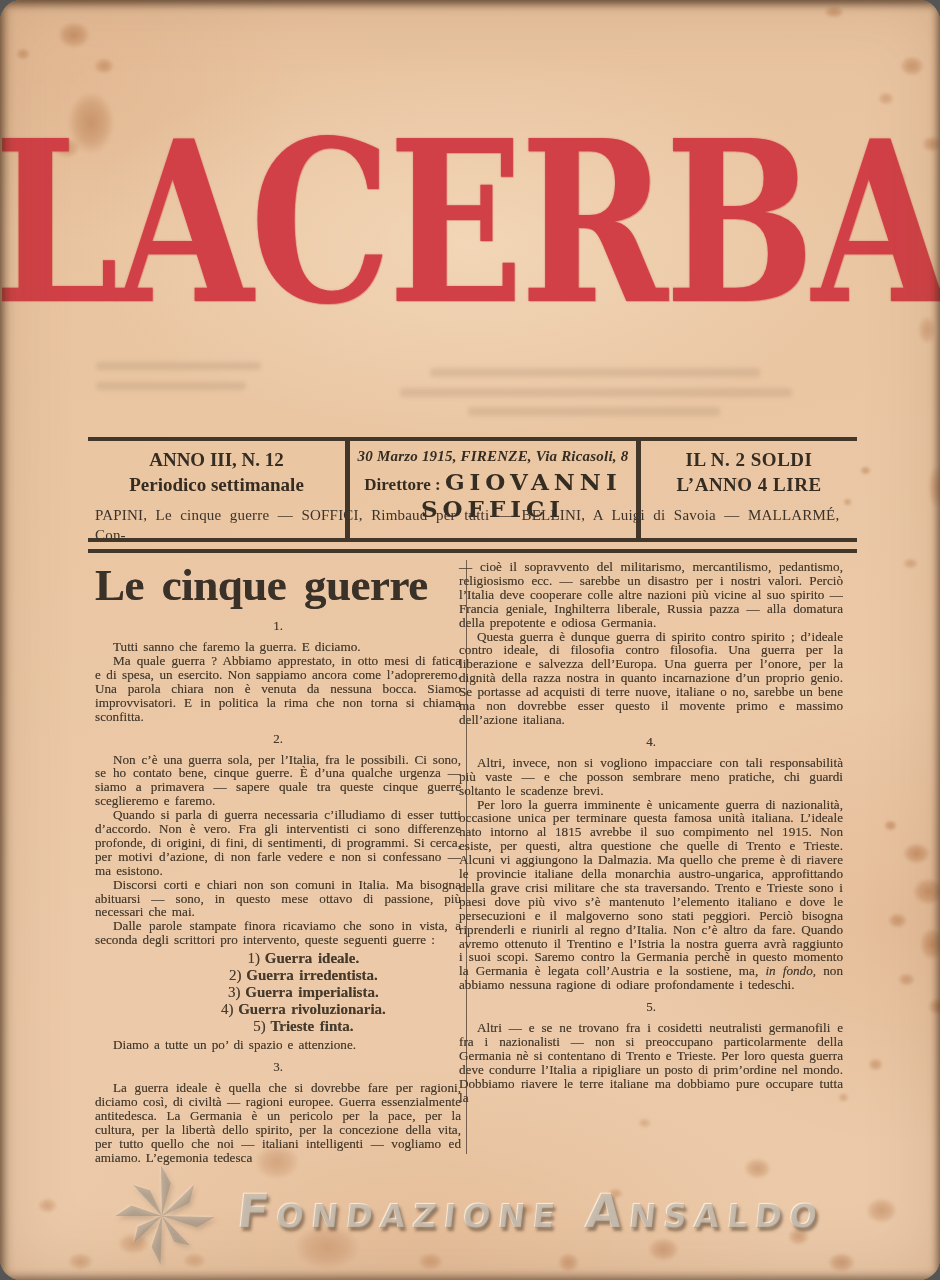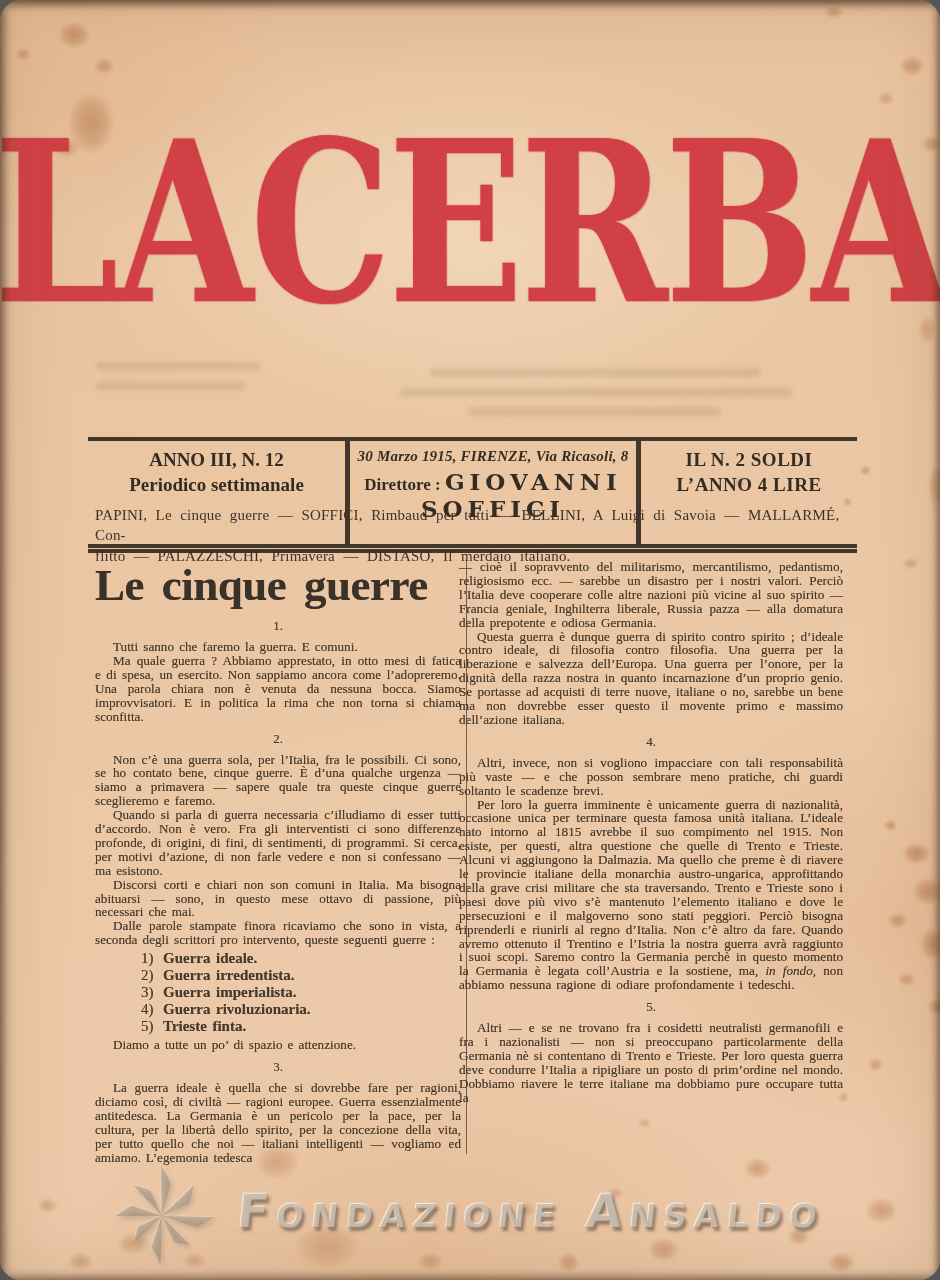--- a/index.html
+++ b/index.html
@@ -30,21 +30,21 @@
     letter-spacing:-4px;white-space:nowrap;color:#d04046;
     transform:translateX(-50%) scaleX(0.80);
     text-shadow:0 0 2px rgba(208,64,70,0.55), 1px 1px 0 rgba(208,64,70,0.25);
   }
   
   .infobar{
     position:absolute;left:88px;top:437px;width:769px;z-index:5;
     border-top:4px solid rgba(52,42,32,0.92);border-bottom:4px solid rgba(52,42,32,0.92);
     display:flex;align-items:stretch;color:#352c22;
   }
-  .infobar .cell{padding:7px 4px 22px;text-align:center;font-weight:700;}
+  .infobar .cell{padding:7px 4px 16px;text-align:center;font-weight:700;}
   .cell-issue{width:249px;font-size:19px;line-height:1.3;}
   .cell-center{flex:1;border-left:5px solid rgba(52,42,32,0.92);border-right:5px solid rgba(52,42,32,0.92);}
   .cell-price{width:208px;font-size:19px;line-height:1.3;letter-spacing:0.5px;}
   .dateline{font-style:italic;font-size:15px;letter-spacing:0.2px;}
   .director{font-size:17px;margin-top:3px;}
   .director .dirname{font-size:23px;letter-spacing:5px;font-family:"DejaVu Serif",serif;font-weight:700;}
   
   .summary{
     position:absolute;left:95px;top:505px;width:762px;z-index:5;
     font-size:15px;line-height:1.35;color:#3c332a;word-spacing:4.5px;letter-spacing:0.2px;
@@ -60,21 +60,21 @@
   .col p.cont{text-indent:0;}
   .col-left{left:95px;top:562px;width:366px;}
   .col-right{left:459px;top:560px;width:384px;}
   .col-divider{position:absolute;left:466px;top:560px;width:1px;height:594px;background:rgba(62,50,38,0.7);z-index:5;}
   .article-title{
     margin:0 0 10px;font-size:45px;line-height:1.05;font-weight:700;
     letter-spacing:-0.5px;word-spacing:7px;color:#3a3228;text-align:left;
     text-shadow:0 0 0.5px rgba(58,50,40,0.6);
   }
   .sec{text-align:center;font-size:13px;margin:8px 0 7px;text-indent:0;}
-  .war-list{list-style:none;margin:3px 0 3px 46px;padding:0;text-align:left;}
+  .war-list{list-style:none;margin:3px 0 3px 46px;padding:0;text-align:center;}
   .war-list li{font-size:15px;line-height:17px;}
   .war-list .num{display:inline-block;width:22px;font-weight:400;}
   .war-list .item{font-weight:700;}
   
   .ghost{position:absolute;border-radius:4px;filter:blur(2px);background:rgba(150,118,88,0.20);z-index:2;}
   
   .spot{position:absolute;border-radius:50%;filter:blur(1px);z-index:3;pointer-events:none;}
   
   .watermark{position:absolute;left:96px;top:1158px;width:780px;height:120px;z-index:50;pointer-events:none;}
   .wm-star{position:absolute;left:8px;top:0;}
@@ -112,28 +112,27 @@
       </div>
     </div>
     <div class="cell cell-price">
       <div>IL N. 2 SOLDI</div>
       <div>L’ANNO 4 LIRE</div>
     </div>
   </div>
 
   <div class="summary">
     <div>PAPINI, Le cinque guerre — SOFFICI, Rimbaud per tutti — BELLINI, A Luigi di Savoia — MALLARMÉ, Con-</div>
-    <div>flitto — PALAZZESCHI, Primavera — DISTASO, Il merdaio italiano.</div>
   </div>
   <div class="rule-mid"></div>
 
   <div class="col col-left">
     <h2 class="article-title">Le cinque guerre</h2>
     <div class="sec">1.</div>
-    <p>Tutti sanno che faremo la guerra. E comuni.</p>
+    <p>Tutti sanno che faremo la guerra. E diciamo.</p>
     <p>Ma quale guerra ? Abbiamo apprestato, in otto mesi di fatica e di spesa, un esercito. Non sappiamo ancora come l’adopreremo. Una parola chiara non è venuta da nessuna bocca. Siamo improvvisatori. E in politica la rima che non torna si chiama sconfitta.</p>
     <div class="sec">2.</div>
     <p>Non c’è una guerra sola, per l’Italia, fra le possibili. Ci sono, se ho contato bene, cinque guerre. È d’una qualche urgenza — siamo a primavera — sapere quale tra queste cinque guerre sceglieremo e faremo.</p>
     <p>Quando si parla di guerra necessaria c’illudiamo di esser tutti d’accordo. Non è vero. Fra gli interventisti ci sono differenze profonde, di origini, di fini, di sentimenti, di programmi. Si cerca, per motivi d’azione, di non farle vedere e non si confessano — ma esistono.</p>
     <p>Discorsi corti e chiari non son comuni in Italia. Ma bisogna abituarsi — sono, in questo mese ottavo di passione, più necessari che mai.</p>
     <p>Dalle parole stampate finora ricaviamo che sono in vista, a seconda degli scrittori pro intervento, queste seguenti guerre :</p>
     <ol class="war-list">
       <li><span class="num">1)</span><span class="item">Guerra ideale.</span></li>
       <li><span class="num">2)</span><span class="item">Guerra irredentista.</span></li>
       <li><span class="num">3)</span><span class="item">Guerra imperialista.</span></li>

